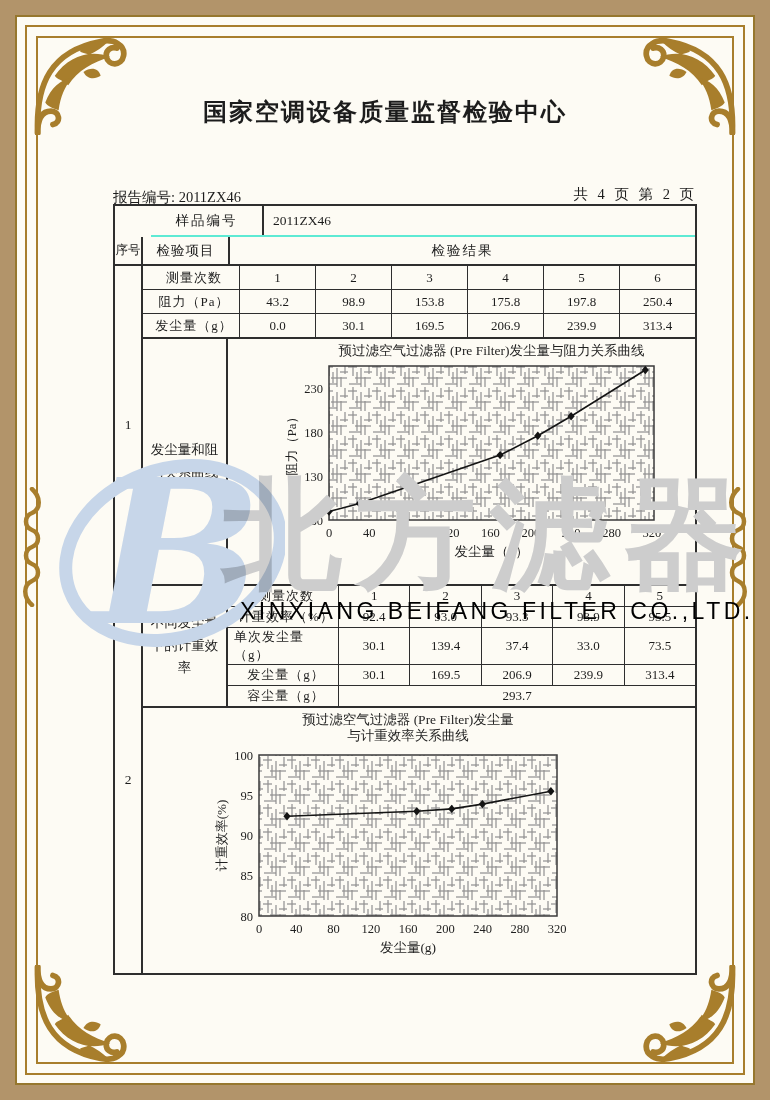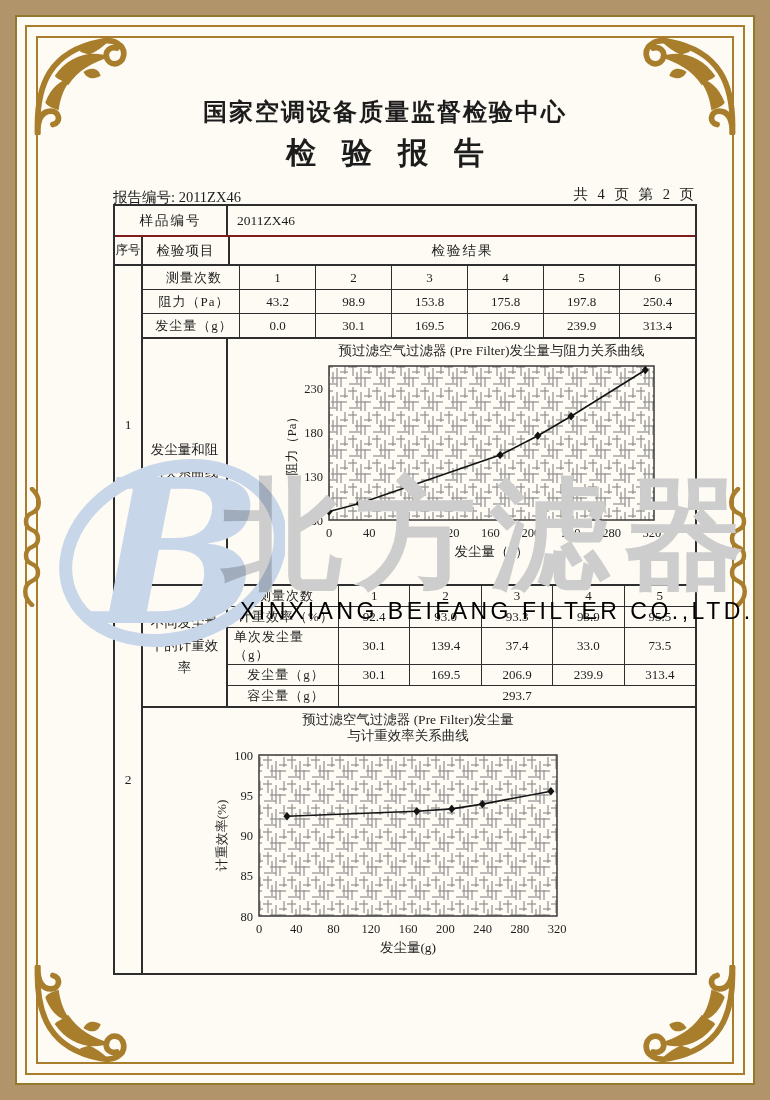--- a/index.html
+++ b/index.html
@@ -25,21 +25,21 @@
   .org-title{position:absolute;top:96px;left:0;width:100%;text-align:center;
              font-size:24px;font-weight:bold;letter-spacing:2px;}
   .report-title{position:absolute;top:133px;left:0;width:100%;text-align:center;
              font-size:30px;font-weight:bold;letter-spacing:26px;text-indent:26px;}
   .report-no{position:absolute;left:113px;top:188px;font-size:14.5px;}
   .page-info{position:absolute;right:73px;top:185px;font-size:14.5px;letter-spacing:3px;}
 
   .rpt{position:absolute;left:113px;top:204px;width:584px;height:771px;
        border:2px solid #2e2e2e;box-sizing:border-box;display:flex;flex-direction:column;
        background:transparent;}
-  .rowA{height:29px;flex:0 0 29px;display:flex;border-bottom:2px solid #7f1d1d;}
+  .rowA{height:29px;flex:0 0 29px;display:flex;border-bottom:2px solid #5eead4;margin-left:36px;}
   .cA1{flex:0 0 111px;border-right:2px solid #2e2e2e;display:flex;align-items:center;
        justify-content:center;font-size:13.5px;letter-spacing:2px;}
   .cA2{flex:1;display:flex;align-items:center;padding-left:9px;font-size:13.5px;}
   .rowB{height:27px;flex:0 0 27px;display:flex;border-bottom:2px solid #2e2e2e;}
   .cB1{flex:0 0 26px;border-right:2px solid #2e2e2e;display:flex;align-items:center;
        justify-content:center;font-size:12.5px;}
   .cB2{flex:0 0 85px;border-right:2px solid #2e2e2e;display:flex;align-items:center;
        justify-content:center;font-size:13.5px;letter-spacing:1px;}
   .cB3{flex:1;display:flex;align-items:center;justify-content:center;font-size:13.5px;letter-spacing:2px;}
   .main{flex:1;display:flex;min-height:0;}
@@ -145,21 +145,20 @@
   </svg>
 </div>
 <div class="scroll-orn right">
   <svg viewBox="0 0 22 120">
     <path d="M11,2 C20,10 20,22 11,26 C3,29 3,40 11,43 C19,46 19,57 11,60 C3,63 3,74 11,77 C19,80 19,91 11,94 C2,98 2,110 11,118" fill="none" stroke="#a87e2c" stroke-width="4.5" stroke-linecap="round"></path>
   </svg>
 </div>
 
 <div class="content">
   <div class="org-title">国家空调设备质量监督检验中心</div>
-  <div class="report-title">检验报告</div>
   <div class="report-no">报告编号: 2011ZX46</div>
   <div class="page-info">共 4 页 第 2 页</div>
 
   <div class="rpt">
     <div class="rowA">
       <div class="cA1">样品编号</div>
       <div class="cA2">2011ZX46</div>
     </div>
     <div class="rowB">
       <div class="cB1">序号</div>

